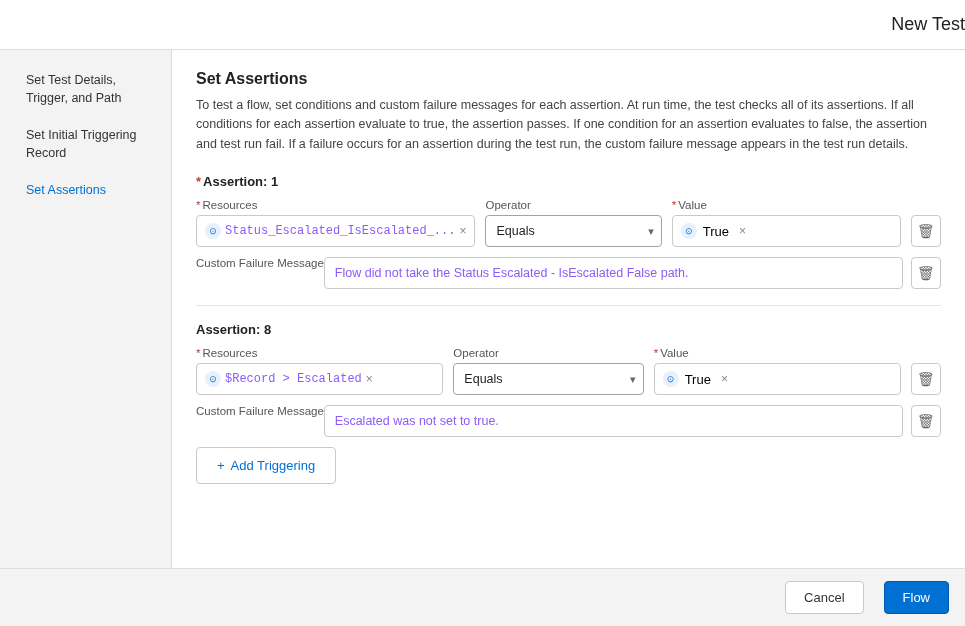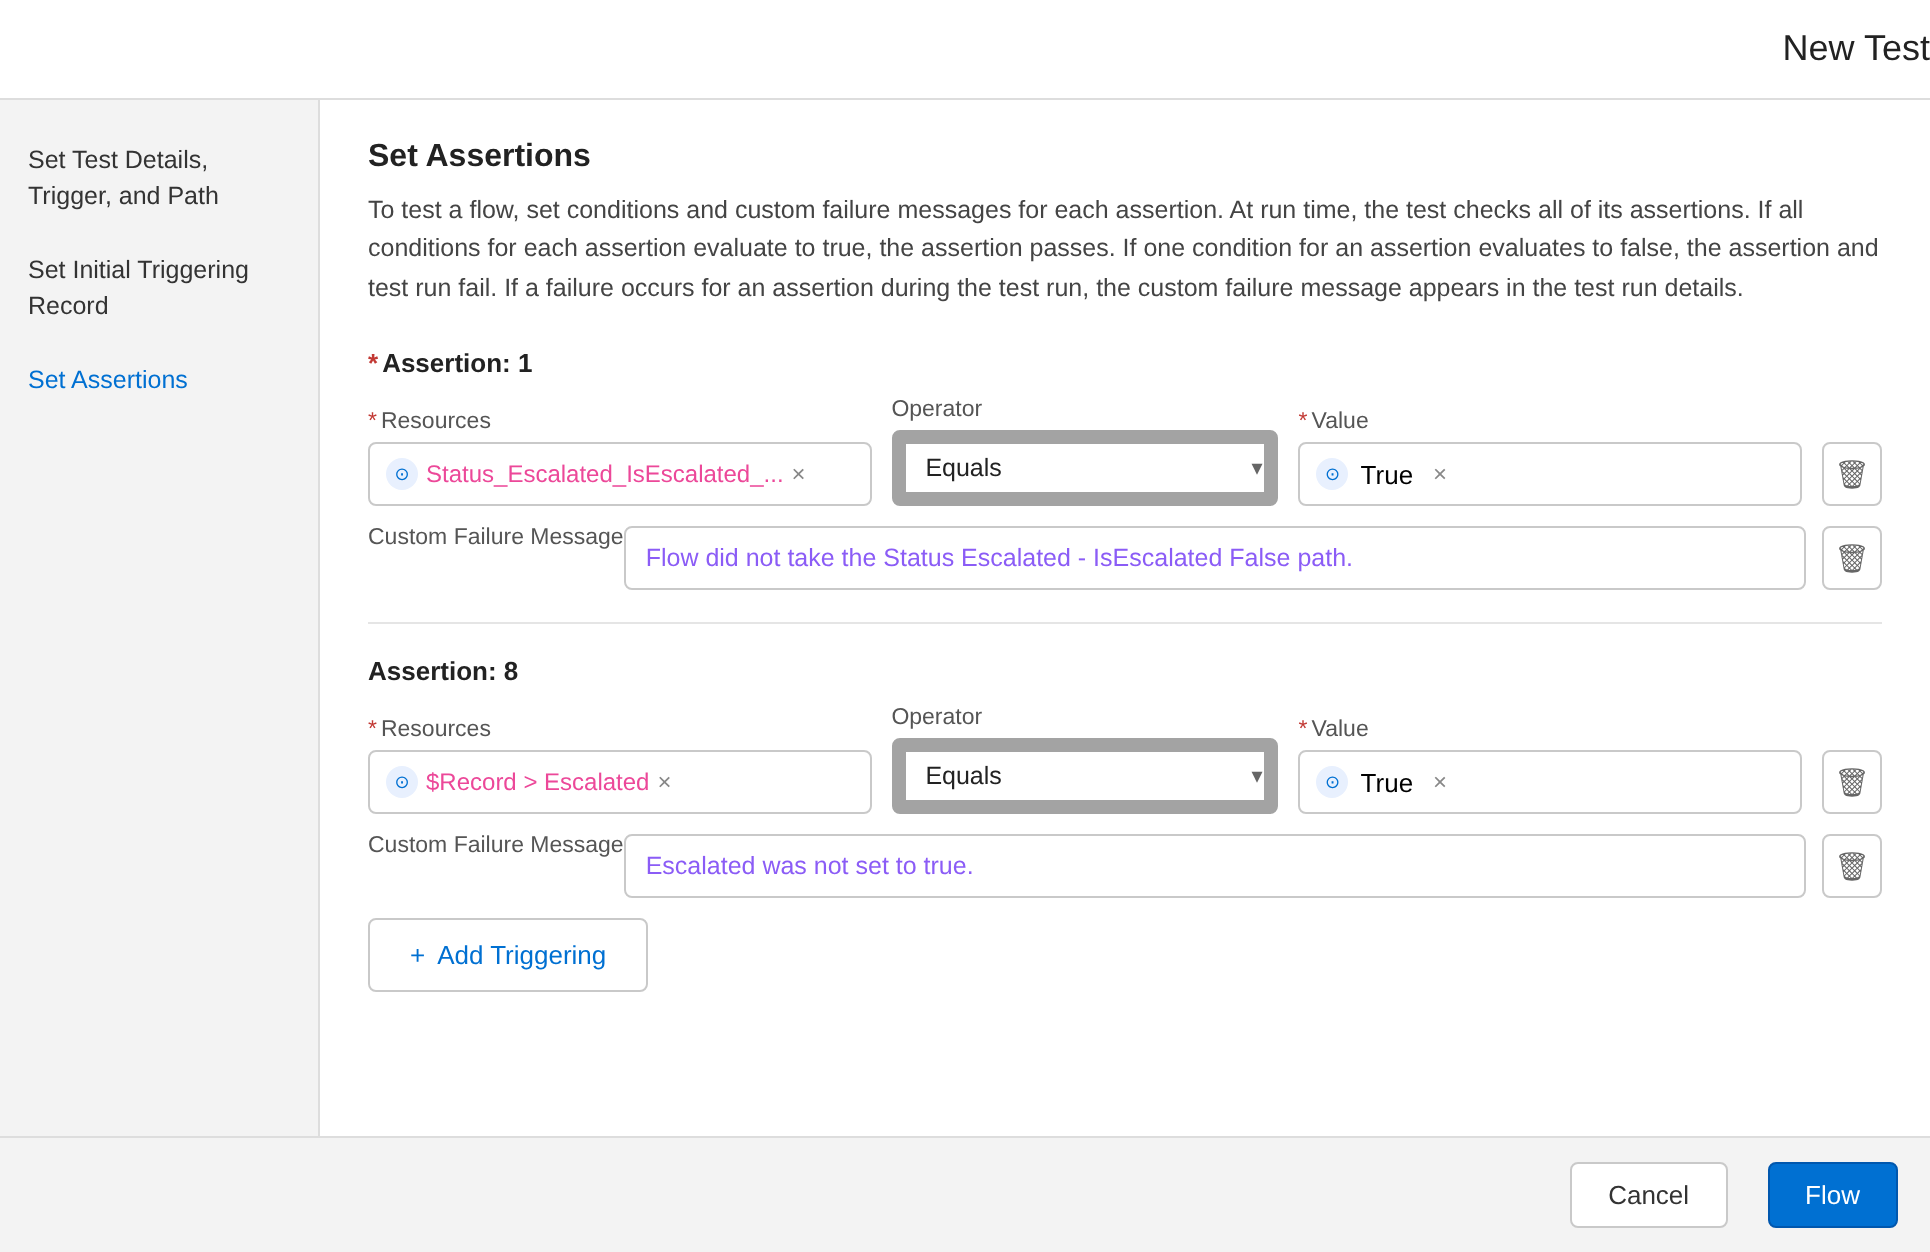--- a/index.html
+++ b/index.html
@@ -13,20 +13,21 @@
       font-size: 18px;
       font-weight: 500;
       color: #222;
       flex-shrink: 0;
     }
 
     .main-area {
       display: flex;
       flex: 1;
       overflow: hidden;
+      padding-left: 12px;
     }
 
     .sidebar {
       width: 160px;
       background: #f3f3f3;
       border-right: 1px solid #ddd;
       padding: 12px 0;
       flex-shrink: 0;
     }
 
@@ -75,21 +76,21 @@
       margin-bottom: 10px;
     }
 
     .assertion-header .required-star {
       color: #c23934;
       margin-right: 2px;
     }
 
     .fields-row {
       display: flex;
-      align-items: flex-end;
+      align-items: center;
       gap: 10px;
       margin-bottom: 10px;
     }
 
     .field-group {
       display: flex;
       flex-direction: column;
       gap: 4px;
     }
 
@@ -131,35 +132,35 @@
       background: #e8f0fe;
       border-radius: 50%;
       display: flex;
       align-items: center;
       justify-content: center;
       font-size: 9px;
       color: #0070d2;
       flex-shrink: 0;
     }
 
-    .tag-text { font-size: 12px; color: #ec4899; }
+    .tag-text { font-size: 12px; color: #8b5cf6; font-family: Liberation Mono, monospace; }
 
     .tag-close {
       color: #888;
       cursor: pointer;
       font-size: 12px;
       line-height: 1;
     }
 
     .select-wrapper {
       position: relative;
     }
 
     .select-wrapper select {
-      border: 7px solid #a3a3a3;
+      border: 1px solid #a3a3a3;
       border-radius: 4px;
       padding: 5px 28px 5px 10px;
       min-height: 32px;
       font-size: 12.5px;
       color: #222;
       background: #fff;
       appearance: none;
       width: 100%;
       cursor: pointer;
     }

